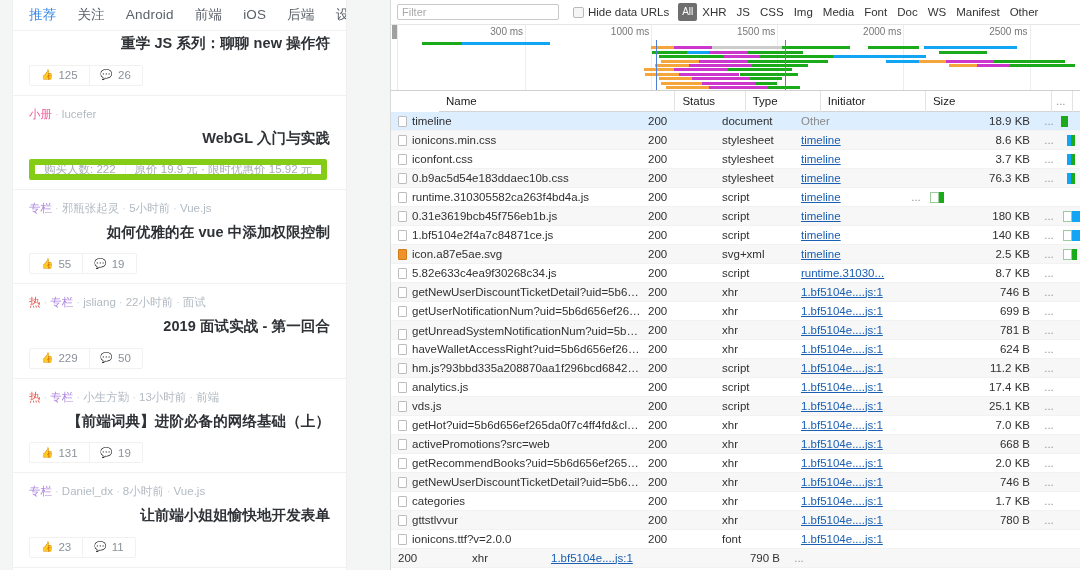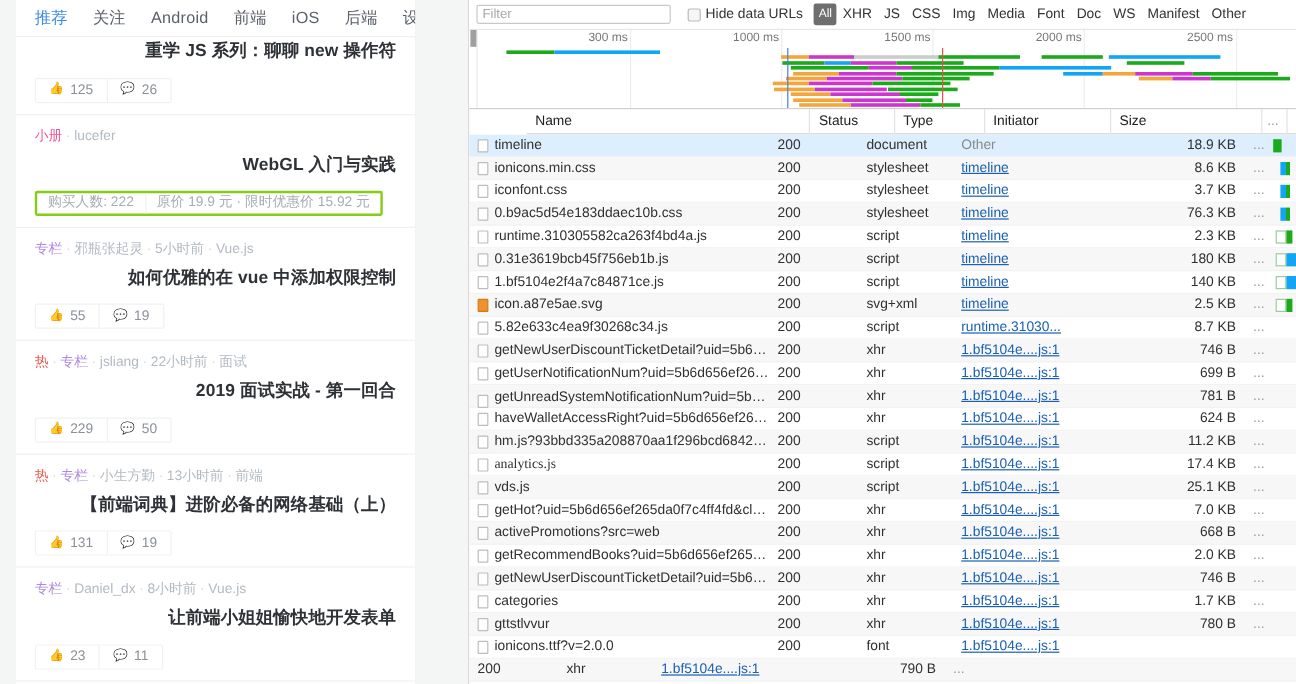--- a/index.html
+++ b/index.html
@@ -98,21 +98,21 @@
   .act + .act { border-left: 1px solid #f1f1f1; }
   .act .ic { font-size: 10px; line-height: 1; display: inline-block; }
   .act.liked { color: #8a9199; }
   .act.liked .ic { color: #6cbd45; }
   .act .ic.thumb { color: #b9bfc6; }
   .act .ic.comm { color: #b9bfc6; }
 
   .pricebar {
     display: inline-flex;
     align-items: center;
-    border: 2px solid #84cc16;
+    border: 6px solid #84cc16;
     border-radius: 2px;
     height: 21px;
     font-size: 11.5px;
     color: #a6adb4;
     overflow: hidden;
   }
   .pricebar span { padding: 0 9px; line-height: 19px; white-space: nowrap; }
   .pricebar span + span { border-left: 1px solid #f1f1f1; }
 
   
@@ -506,21 +506,20 @@
           </div>
         </div>
         <div class="row">
           <div class="cell c-name" style="width: 250px;">
             <span class="fi doc"></span>
             <span style="overflow: hidden; text-overflow: ellipsis; white-space: nowrap;">runtime.310305582ca263f4bd4a.js</span>
           </div>
           <div class="cell" style="width: 74px;">200</div>
           <div class="cell" style="width: 79px;">script</div>
           <div class="cell c-init" style="width: 111px;"><a>timeline</a></div>
-          <div class="cell c-size" style="width: 133px;">2.3 KB</div>
           <div class="cell c-dots" style="width: 22px; padding-left: 0px;">...</div>
           <div class="cell c-wf" style="flex: 1 1 0%; padding-left: 0px;">
             <div class="wf-seg wf-wait" style="left: 3px; width: 9px;"></div>
             <div class="wf-seg wf-dl" style="left: 12px; width: 5px;"></div>
           </div>
         </div>
         <div class="row odd">
           <div class="cell c-name" style="width: 250px;">
             <span class="fi doc"></span>
             <span style="overflow: hidden; text-overflow: ellipsis; white-space: nowrap;">0.31e3619bcb45f756eb1b.js</span>
@@ -631,21 +630,21 @@
             <span style="overflow: hidden; text-overflow: ellipsis; white-space: nowrap;">hm.js?93bbd335a208870aa1f296bcd6842e5e</span>
           </div>
           <div class="cell" style="width: 74px;">200</div>
           <div class="cell" style="width: 79px;">script</div>
           <div class="cell c-init" style="width: 111px;"><a>1.bf5104e....js:1</a></div>
           <div class="cell c-size" style="width: 133px;">11.2 KB</div>
           <div class="cell c-dots" style="width: 22px; padding-left: 0px;">...</div>
           <div class="cell c-wf" style="flex: 1 1 0%; padding-left: 0px;"></div>
         </div>
         <div class="row">
-          <div class="cell c-name" style="width: 250px; font-family: Liberation Serif, serif;">
+          <div class="cell c-name" style="width: 250px;">
             <span class="fi doc"></span>
             <span style="overflow: hidden; text-overflow: ellipsis; white-space: nowrap;">analytics.js</span>
           </div>
           <div class="cell" style="width: 74px;">200</div>
           <div class="cell" style="width: 79px;">script</div>
           <div class="cell c-init" style="width: 111px;"><a>1.bf5104e....js:1</a></div>
           <div class="cell c-size" style="width: 133px;">17.4 KB</div>
           <div class="cell c-dots" style="width: 22px; padding-left: 0px;">...</div>
           <div class="cell c-wf" style="flex: 1 1 0%; padding-left: 0px;"></div>
         </div>

